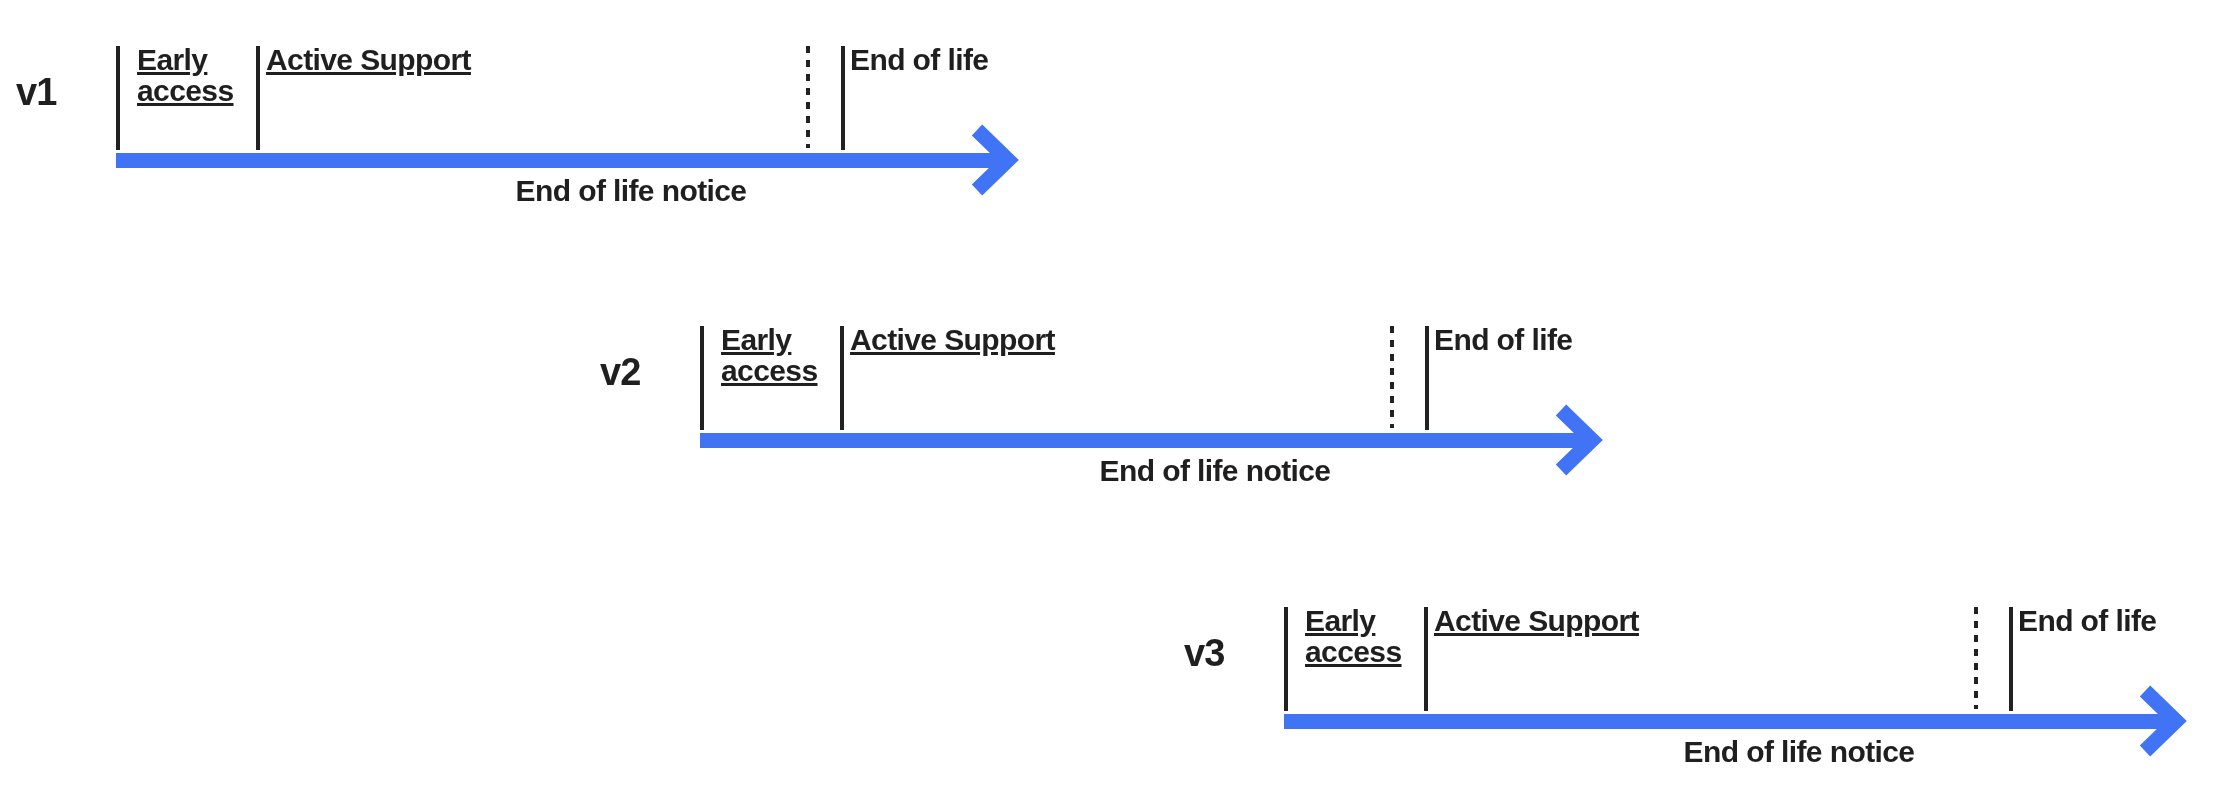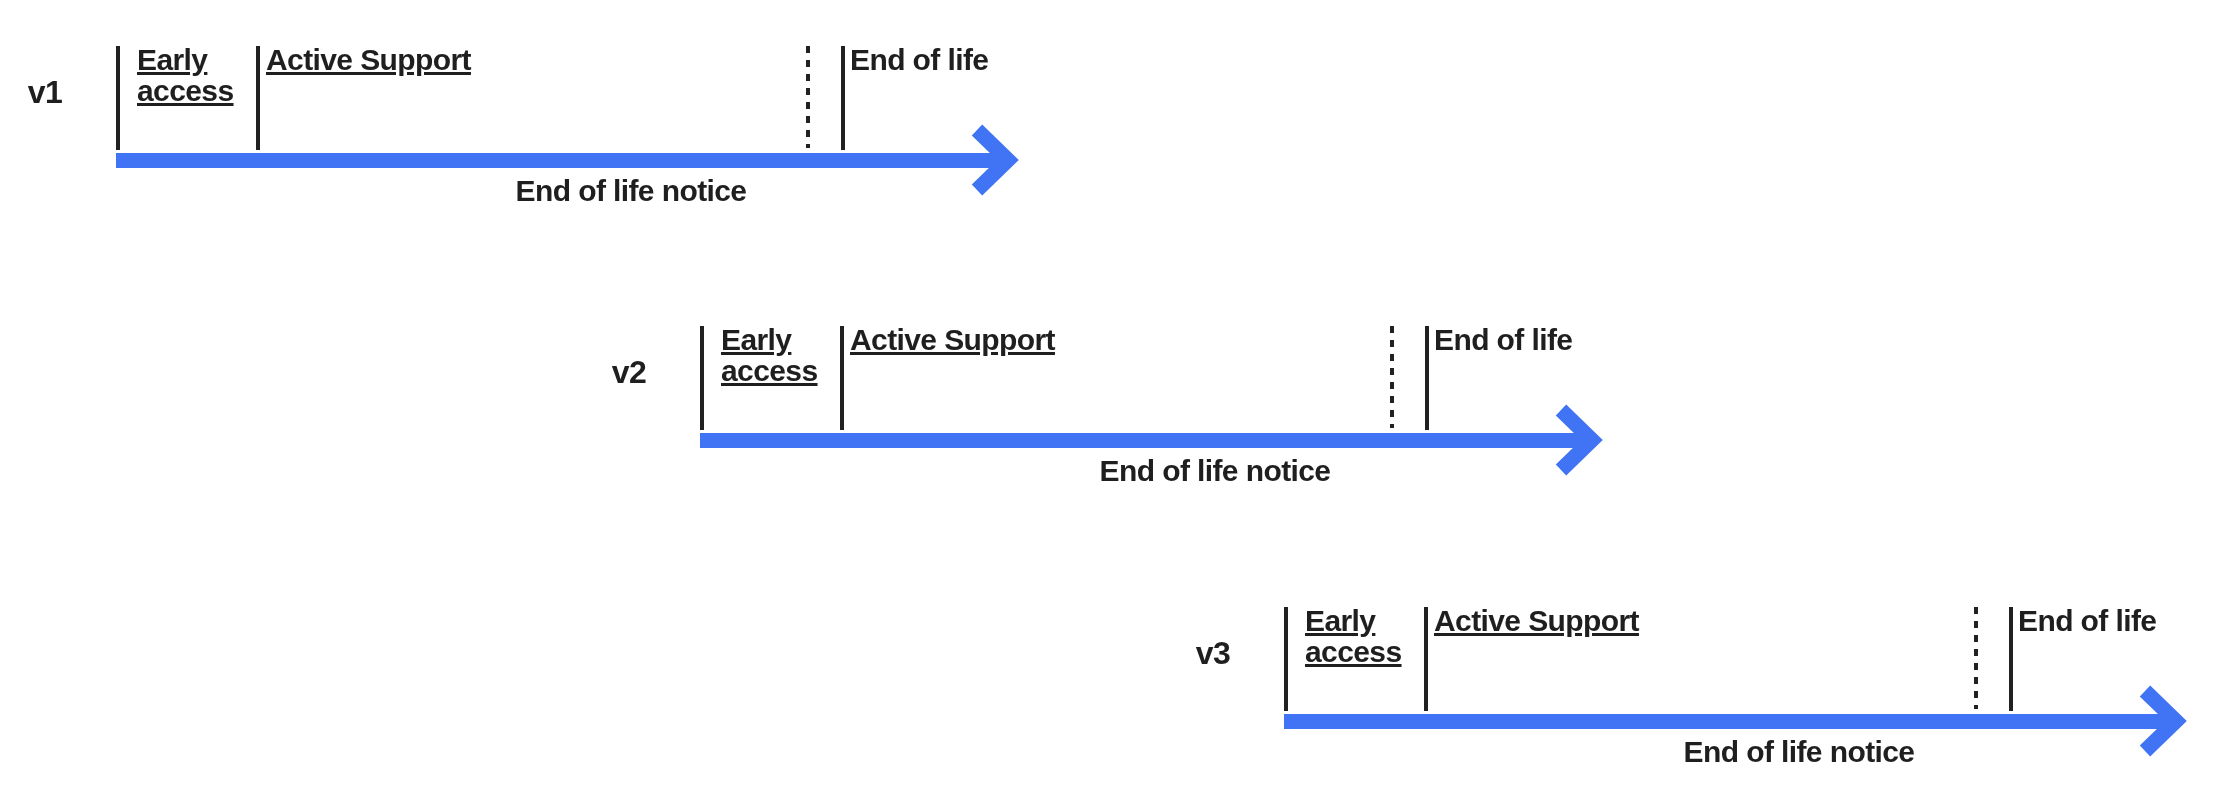--- a/index.html
+++ b/index.html
@@ -26,24 +26,24 @@
     position: absolute;
     width: 1040px;
     height: 212px;
   }
   .timeline.t-v1 { left: 0px;    top: 0px;   }
   .timeline.t-v2 { left: 584px;  top: 280px; }
   .timeline.t-v3 { left: 1168px; top: 561px; }
 
   .version {
     position: absolute;
-    left: 0; top: 70px;
+    left: 16px; top: 70px;
     width: 90px;
-    text-align: center;
-    font-size: 32px;
+    text-align: left;
+    font-size: 38px;
     line-height: 44px;
     letter-spacing: -0.02em;
     color: var(--text);
     white-space: nowrap;
   }
   .tick {
     position: absolute;
     top: 46px;
     width: 4px;
     height: 104px;

